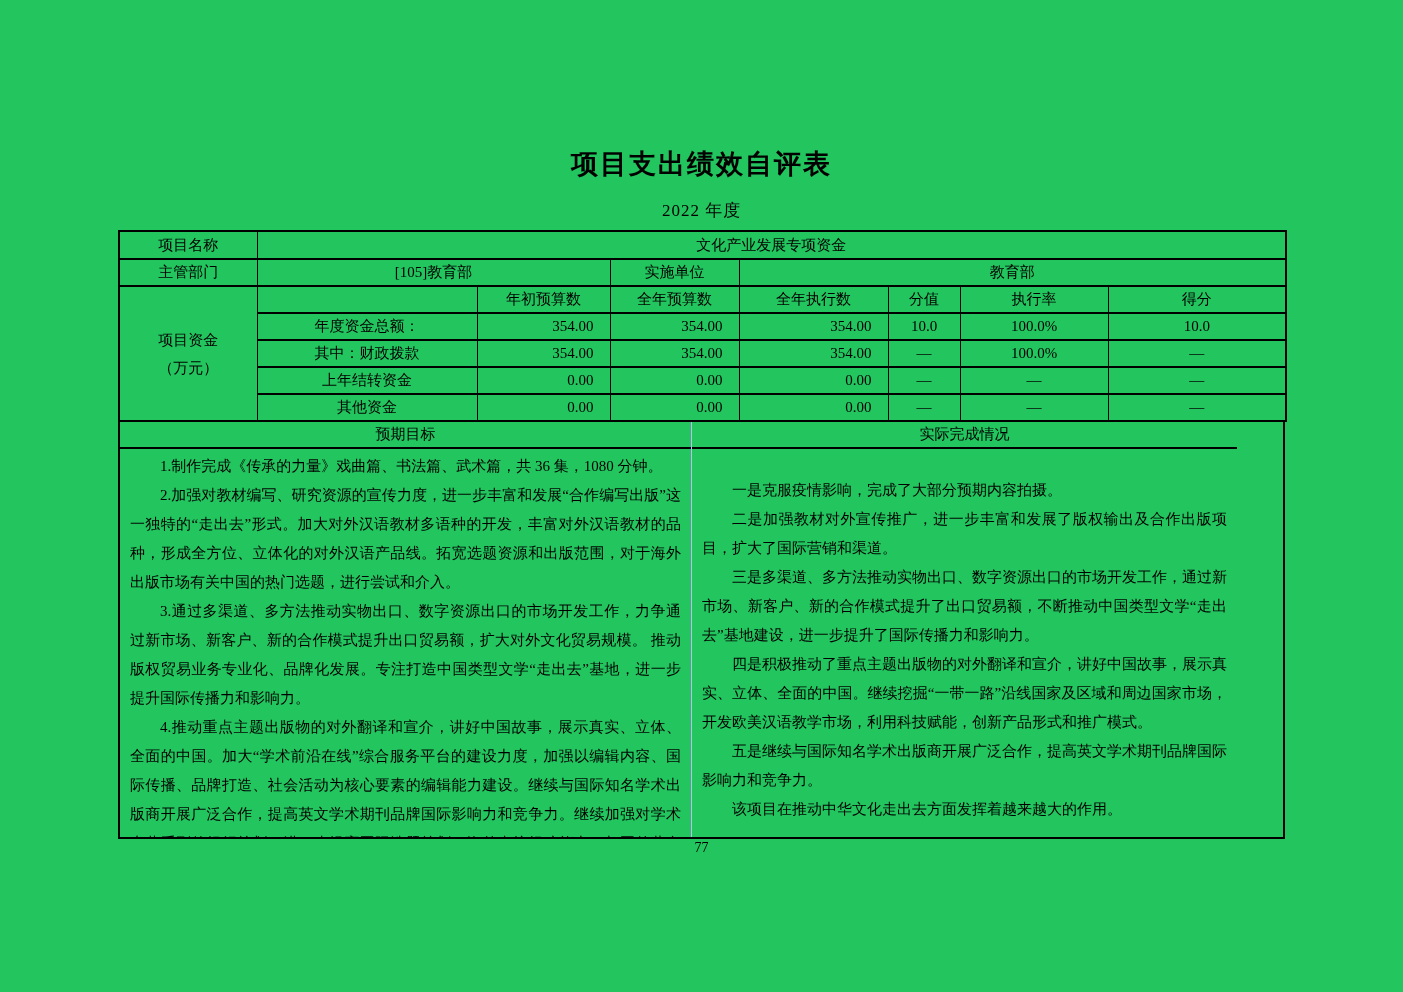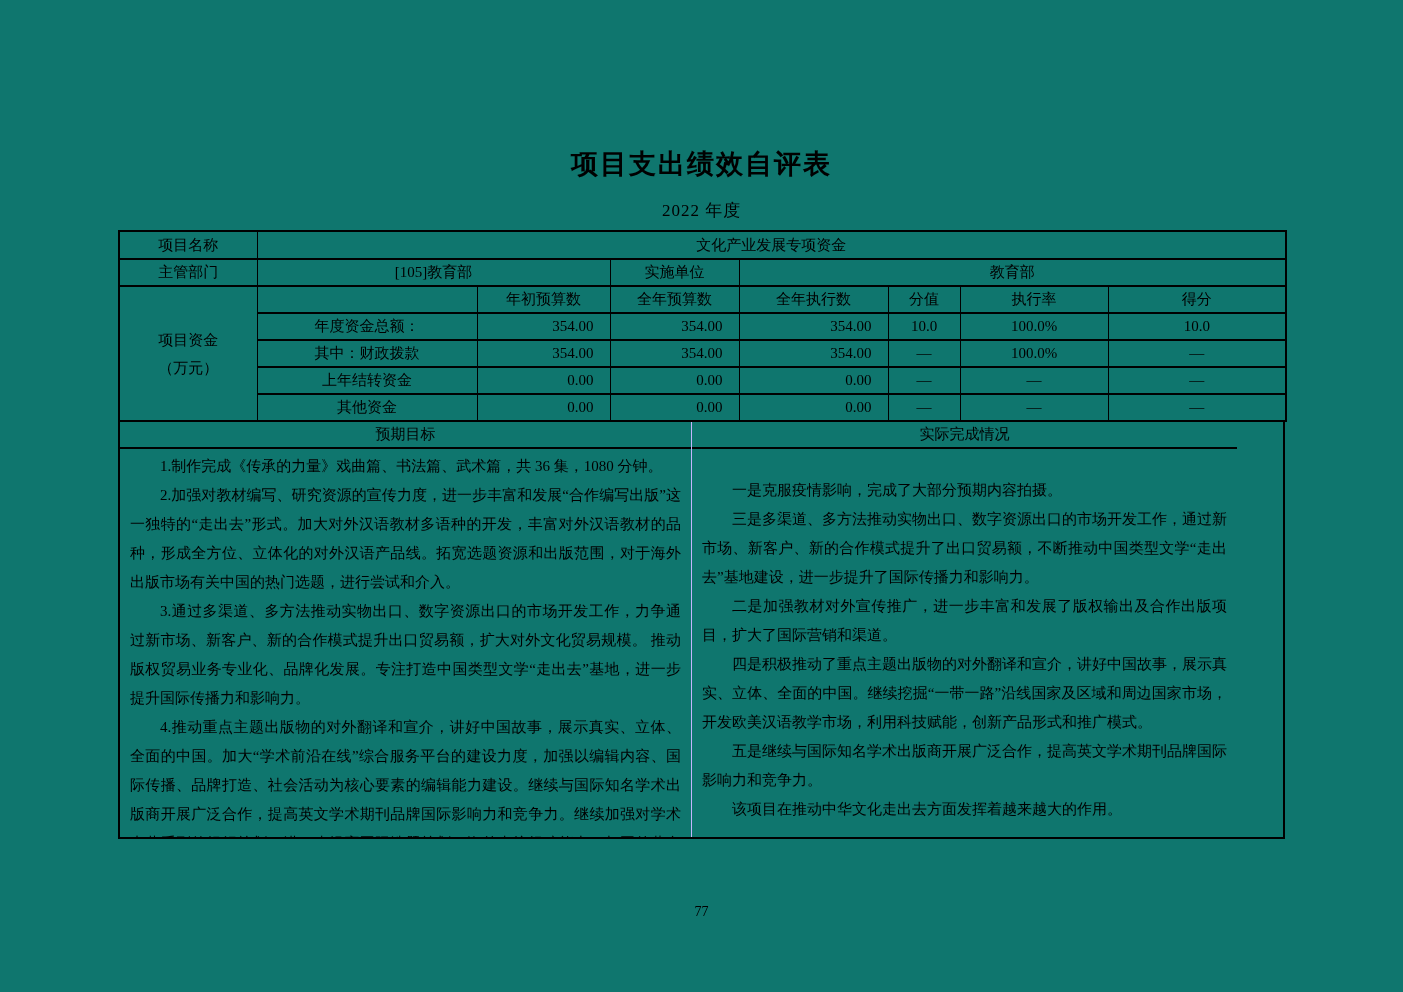--- a/index.html
+++ b/index.html
@@ -1,19 +1,19 @@
 <!DOCTYPE html>
 <html><head>
 <meta charset="utf-8">
 <style>
   html,body{margin:0;padding:0;background:#ffffff;}
   .page{
     position:relative;
     width:1403px;height:992px;
-    background:#0f766e;
+    background:#22c55e;
     font-family:"Liberation Serif","DejaVu Serif",serif;
     color:#000;
   }
   .doc-title{
     position:absolute;top:146px;left:0;width:100%;
     text-align:center;font-size:27px;font-weight:bold;letter-spacing:2px;
   }
   .doc-subtitle{
     position:absolute;top:199px;left:0;width:100%;
     text-align:center;font-size:17px;letter-spacing:1px;
@@ -53,21 +53,21 @@
   }
   .goal-body{
     flex:1 1 auto;overflow:hidden;padding:3px 10px 0 10px;
     text-align:justify;
   }
   .goal-body.vcenter{display:flex;flex-direction:column;justify-content:center;padding-top:14px;}
   .goal-body p{
     margin:0;text-indent:2em;line-height:29px;font-size:15px;
   }
   .page-number{
-    position:absolute;top:904px;left:0;width:100%;
+    position:absolute;top:840px;left:0;width:100%;
     text-align:center;font-size:14px;
   }
 </style>
 </head>
 <body>
 
 <div class="page">
 
   <div class="doc-title">项目支出绩效自评表</div>
   <div class="doc-subtitle">2022 年度</div>
@@ -154,22 +154,22 @@
           <p>1.制作完成《传承的力量》戏曲篇、书法篇、武术篇，共 36 集，1080 分钟。</p>
           <p>2.加强对教材编写、研究资源的宣传力度，进一步丰富和发展“合作编写出版”这一独特的“走出去”形式。加大对外汉语教材多语种的开发，丰富对外汉语教材的品种，形成全方位、立体化的对外汉语产品线。拓宽选题资源和出版范围，对于海外出版市场有关中国的热门选题，进行尝试和介入。</p>
           <p>3.通过多渠道、多方法推动实物出口、数字资源出口的市场开发工作，力争通过新市场、新客户、新的合作模式提升出口贸易额，扩大对外文化贸易规模。 推动版权贸易业务专业化、品牌化发展。专注打造中国类型文学“走出去”基地，进一步提升国际传播力和影响力。</p>
           <p>4.推动重点主题出版物的对外翻译和宣介，讲好中国故事，展示真实、立体、全面的中国。加大“学术前沿在线”综合服务平台的建设力度，加强以编辑内容、国际传播、品牌打造、社会活动为核心要素的编辑能力建设。继续与国际知名学术出版商开展广泛合作，提高英文学术期刊品牌国际影响力和竞争力。继续加强对学术专著系列的组织策划，进一步提高国际选题策划、海外直接组稿能力，与国外著名出版社加大合作力度，为学术繁荣提供更扎实的国际交流与合作平台。挖掘“一带一路”沿线</p>
         </div>
       </div>
       <div class="goal-col actual">
         <div class="goal-head">实际完成情况</div>
         <div class="goal-body vcenter">
           <p>一是克服疫情影响，完成了大部分预期内容拍摄。</p>
+          <p>二是加强教材对外宣传推广，进一步丰富和发展了版权输出及合作出版项目，扩大了国际营销和渠道。</p>
           <p>三是多渠道、多方法推动实物出口、数字资源出口的市场开发工作，通过新市场、新客户、新的合作模式提升了出口贸易额，不断推动中国类型文学“走出去”基地建设，进一步提升了国际传播力和影响力。</p>
-          <p>二是加强教材对外宣传推广，进一步丰富和发展了版权输出及合作出版项目，扩大了国际营销和渠道。</p>
           <p>四是积极推动了重点主题出版物的对外翻译和宣介，讲好中国故事，展示真实、立体、全面的中国。继续挖掘“一带一路”沿线国家及区域和周边国家市场，开发欧美汉语教学市场，利用科技赋能，创新产品形式和推广模式。</p>
           <p>五是继续与国际知名学术出版商开展广泛合作，提高英文学术期刊品牌国际影响力和竞争力。</p>
           <p>该项目在推动中华文化走出去方面发挥着越来越大的作用。</p>
         </div>
       </div>
     </div>
   </div>
 
   <div class="page-number">77</div>
 

